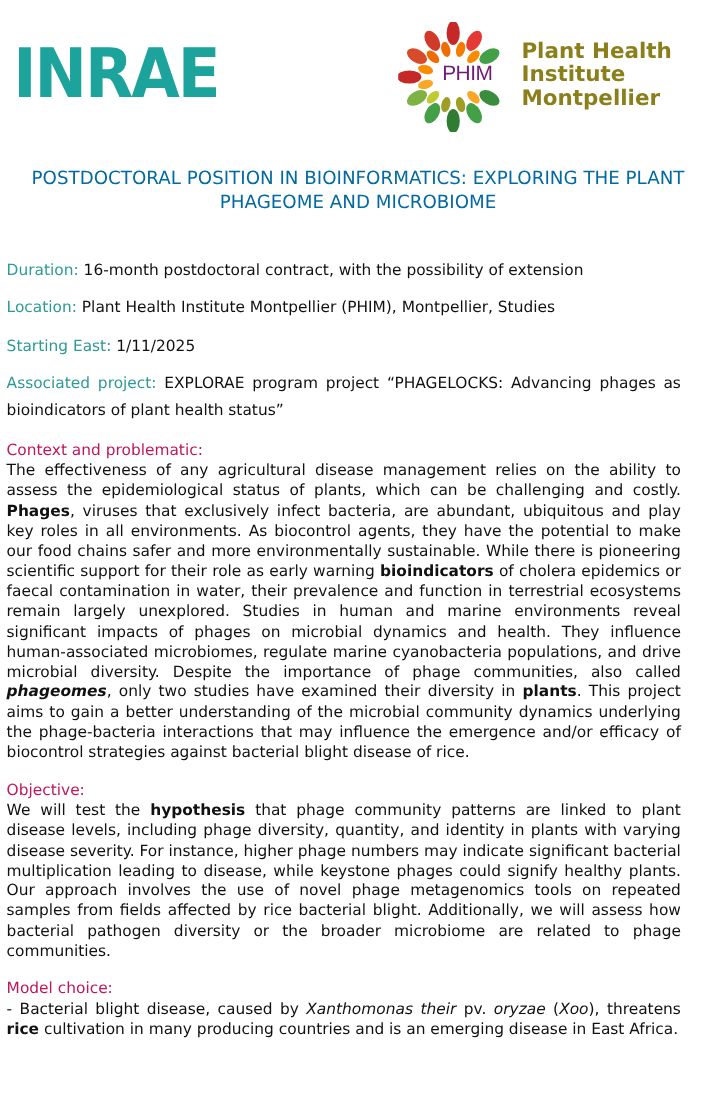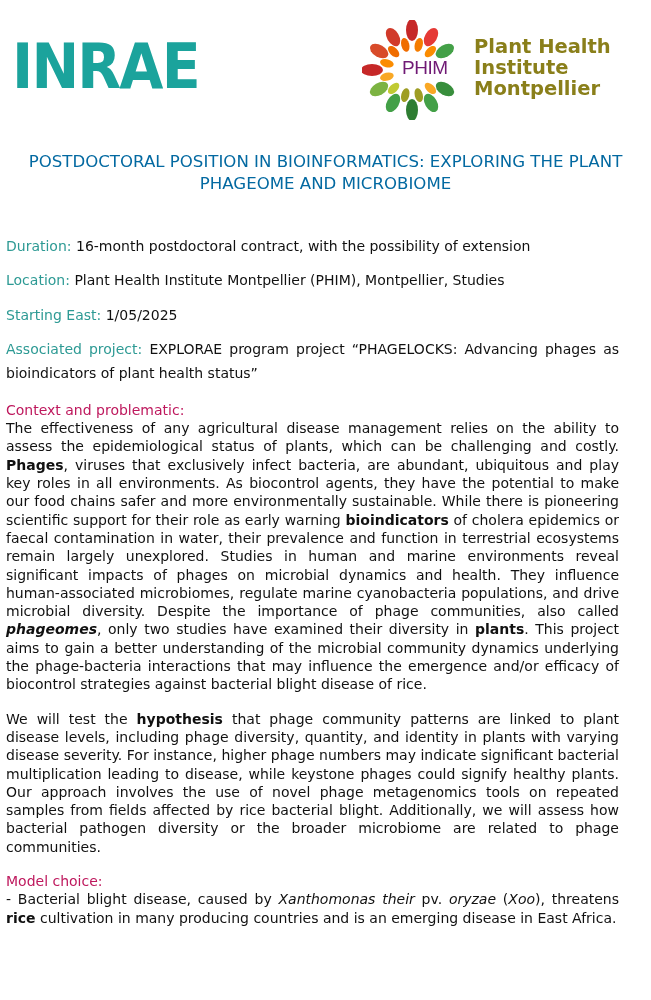--- a/index.html
+++ b/index.html
@@ -126,33 +126,34 @@
   <div class="field">
     <span class="label">Duration:</span>
     <span>16-month postdoctoral contract, with the possibility of extension</span>
   </div>
   <div class="field">
     <span class="label">Location:</span>
     <span>Plant Health Institute Montpellier (PHIM), Montpellier, Studies</span>
   </div>
   <div class="field">
     <span class="label">Starting East:</span>
-    <span>1/05/2025</span>
+    <span>1/11/2025</span>
   </div>
   <div class="field justify assoc">
     <span class="label">Associated project:</span>
     <span>EXPLORAE program project “PHAGELOCKS: Advancing phages as bioindicators of plant health status”</span>
   </div>
 
   <div class="field justify">
     <span class="section-label">Context and problematic:</span>
     <span>The effectiveness of any agricultural disease management relies on the ability to assess the epidemiological status of plants, which can be challenging and costly. </span><b>Phages</b><span>, viruses that exclusively infect bacteria, are abundant, ubiquitous and play key roles in all environments. As biocontrol agents, they have the potential to make our food chains safer and more environmentally sustainable. While there is pioneering scientific support for their role as early warning </span><b>bioindicators</b><span> of cholera epidemics or faecal contamination in water, their prevalence and function in terrestrial ecosystems remain largely unexplored. Studies in human and marine environments reveal significant impacts of phages on microbial dynamics and health. They influence human-associated microbiomes, regulate marine cyanobacteria populations, and drive microbial diversity. Despite the importance of phage communities, also called </span><b><i>phageomes</i></b><span>, only two studies have examined their diversity in </span><b>plants</b><span>. This project aims to gain a better understanding of the microbial community dynamics underlying the phage-bacteria interactions that may influence the emergence and/or efficacy of biocontrol strategies against bacterial blight disease of rice.</span>
   </div>
 
   <div class="field justify">
+    <span class="section-label">Objective:</span>
     <span>We will test the </span><b>hypothesis</b><span> that phage community patterns are linked to plant disease levels, including phage diversity, quantity, and identity in plants with varying disease severity. For instance, higher phage numbers may indicate significant bacterial multiplication leading to disease, while keystone phages could signify healthy plants. Our approach involves the use of novel phage metagenomics tools on repeated samples from fields affected by rice bacterial blight. Additionally, we will assess how bacterial pathogen diversity or the broader microbiome are related to phage communities.</span>
   </div>
 
   <div class="field justify">
     <span class="section-label">Model choice:</span>
     <span>- Bacterial blight disease, caused by </span><i>Xanthomonas their</i><span> pv. </span><i>oryzae</i><span> (</span><i>Xoo</i><span>), threatens </span><b>rice</b><span> cultivation in many producing countries and is an emerging disease in East Africa.</span>
   </div>
 </div>
 
 </body></html>

